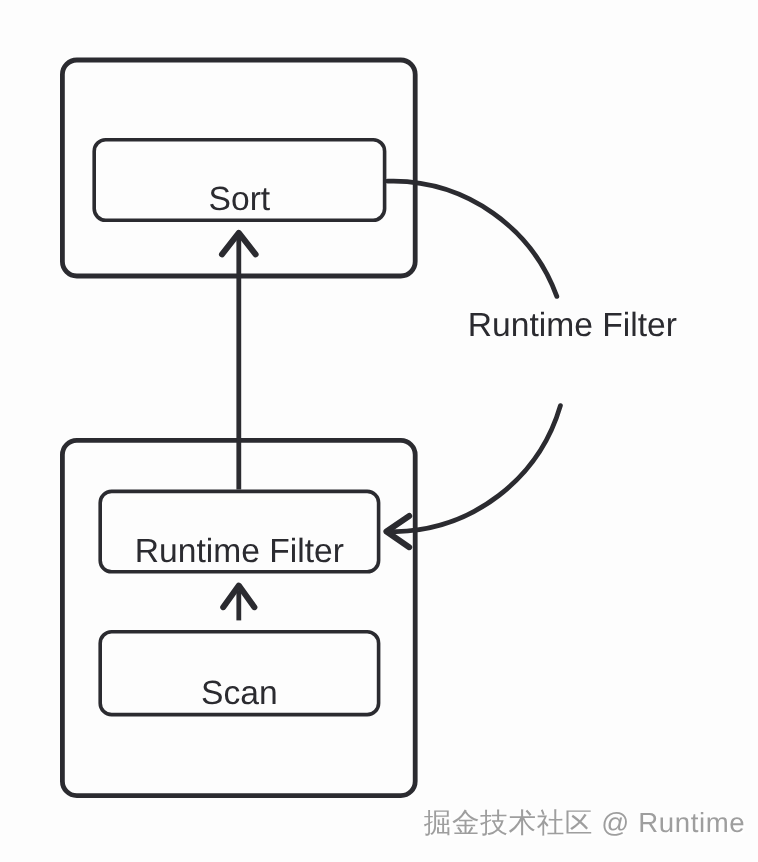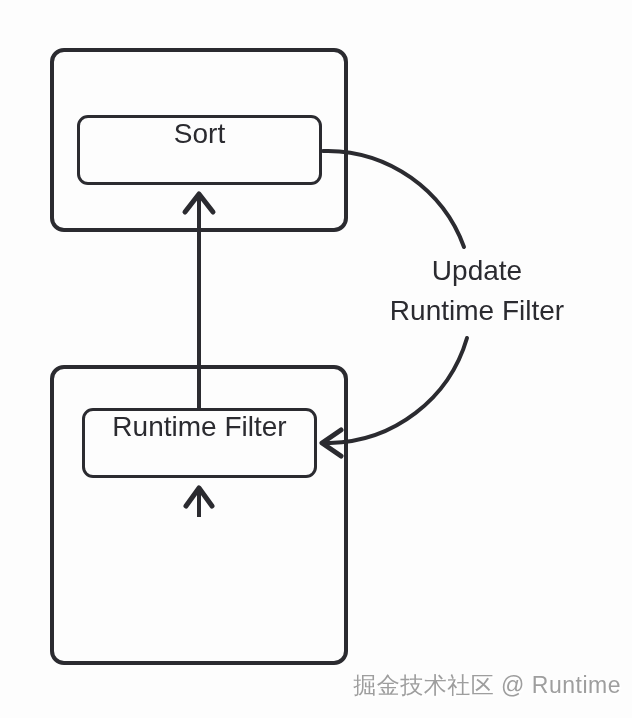--- a/index.html
+++ b/index.html
@@ -33,21 +33,21 @@
     font-size: 28px;
     letter-spacing: 0.2px;
   }
   #topn-title { top: 12px; }
   #scann-title { bottom: 9px; }
   .op-box {
     position: absolute;
     border: 3px solid var(--stroke);
     border-radius: 11px;
     display: flex;
-    align-items: flex-start;
+    align-items: flex-end;
     justify-content: center;
     font-size: 28px;
   }
   #sort-box { left: 23px; top: 63px;  width: 245px; height: 70px; }
   #rf-box   { left: 28px; top: 39px;  width: 235px; height: 70px; }
   #scan-box { left: 28px; top: 156px; width: 235px; height: 72px; }
   #arrows {
     position: absolute;
     left: 0; top: 0;
     width: 632px; height: 718px;
@@ -83,35 +83,37 @@
   <div class="node-box" id="topn-box">
     <div class="op-box" id="sort-box">
       <span>Sort</span>
     </div>
   </div>
 
   <div class="node-box" id="scann-box">
     <div class="op-box" id="rf-box">
       <span>Runtime Filter</span>
     </div>
+    <div class="op-box" id="scan-box">
+      <span>Scan</span>
+    </div>
   </div>
 
   <svg id="arrows" viewBox="0 0 632 718">
 
     <line class="ln" x1="199" y1="197" x2="199" y2="408" stroke-width="4"></line>
     <polyline class="ln" points="185,212 199,194 213,212" stroke-width="5" stroke-linecap="round" stroke-linejoin="round"></polyline>
 
     <line class="ln" x1="199" y1="492" x2="199" y2="517" stroke-width="4"></line>
     <polyline class="ln" points="186,506 199,488 212,506" stroke-width="5" stroke-linecap="round" stroke-linejoin="round"></polyline>
 
     <path class="ln" d="M 323 151 L 328 151 A 146 146 0 0 1 464 247" stroke-width="4" stroke-linecap="round"></path>
     <path class="ln" d="M 467 338 A 146 146 0 0 1 330 443 L 327 443" stroke-width="4" stroke-linecap="round"></path>
     <polyline class="ln" points="341,430 322,443 341,456" stroke-width="5" stroke-linecap="round" stroke-linejoin="round"></polyline>
   </svg>
 
   <div class="annotation">
-    <div>Update</div>
     <div>Runtime Filter</div>
   </div>
 
   <div class="watermark">掘金技术社区 @ Runtime</div>
 
 </div>
 
 </body></html>

